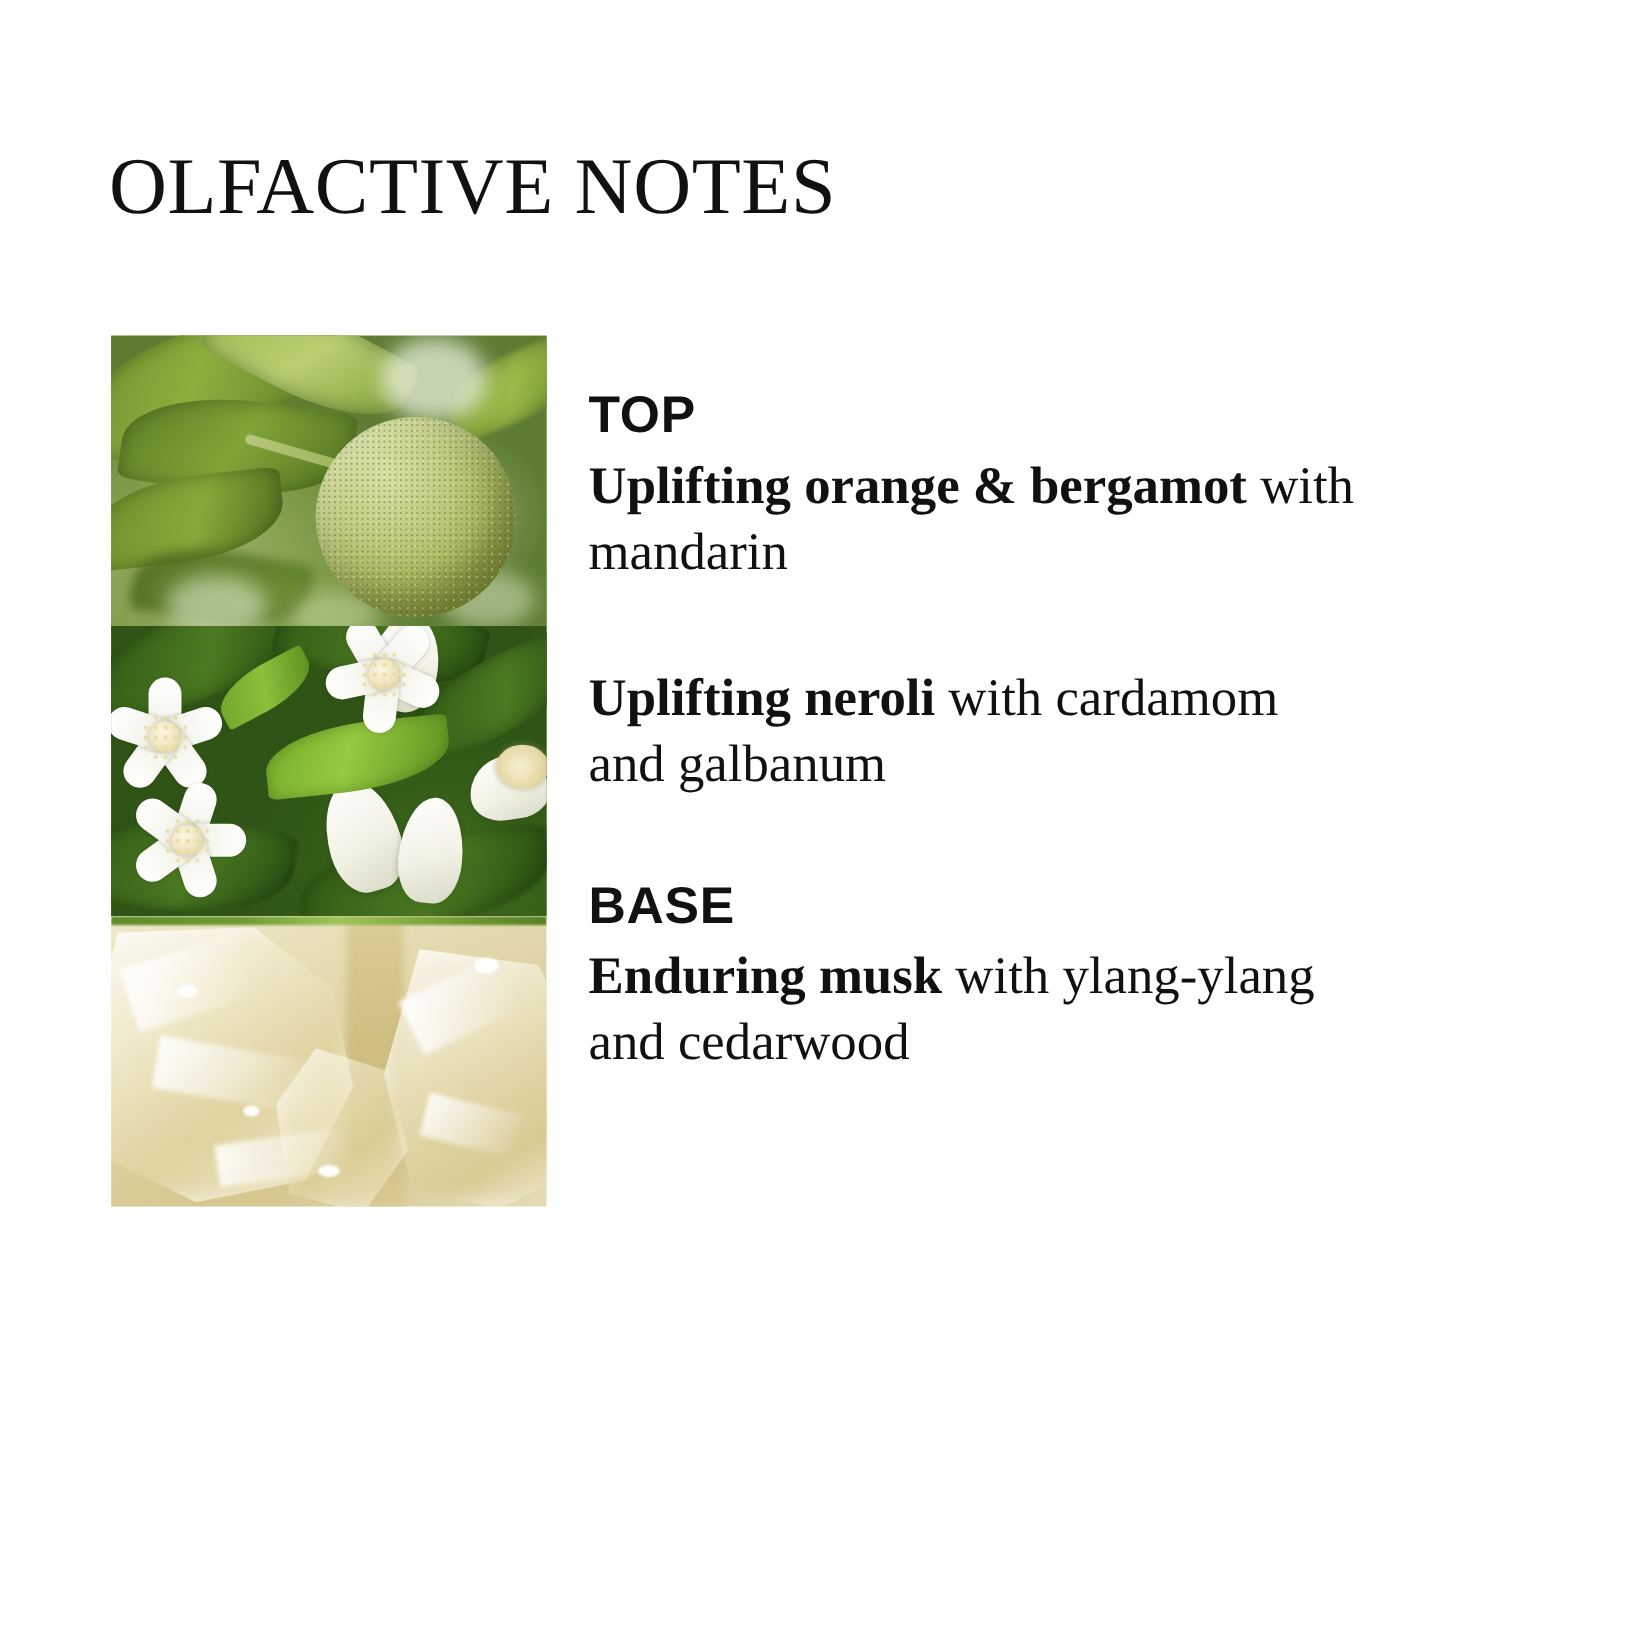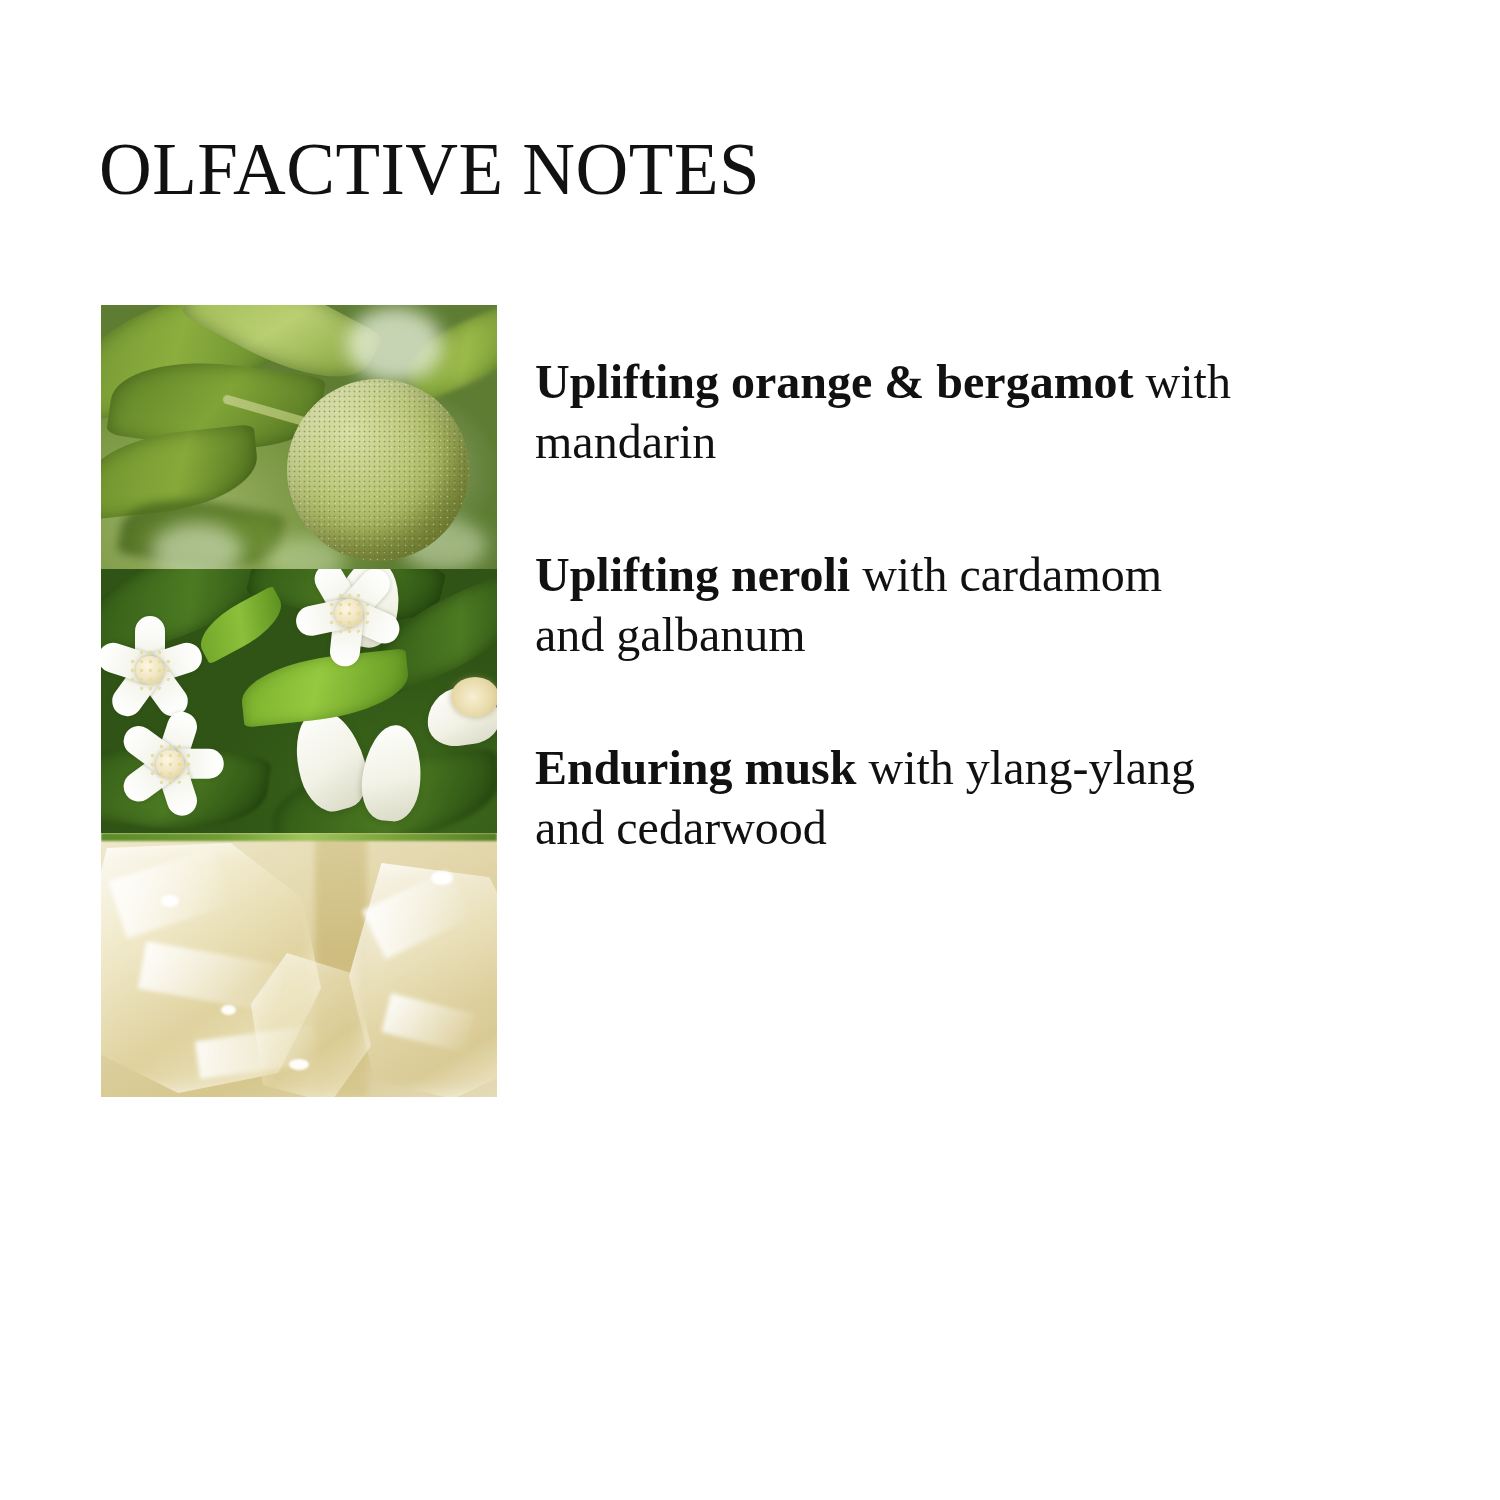--- a/index.html
+++ b/index.html
@@ -382,32 +382,34 @@
       <div class="sparkle sp3"></div>
       <div class="sparkle sp4"></div>
       <div class="resin-top-strip"></div>
     </div>
 
   </div>
 
   <div id="notes-column">
 
     <div class="note-block">
+      <div class="note-label">TOP</div>
       <div class="note-desc">
         <span class="strong">Uplifting orange &amp; bergamot</span><span class="light"> </span><span class="light">with mandarin</span>
       </div>
     </div>
 
     <div class="note-block">
       <div class="note-desc">
         <span class="strong">Uplifting neroli</span><span class="light"> </span><span class="light">with cardamom and galbanum</span>
       </div>
     </div>
 
     <div class="note-block">
+      <div class="note-label">BASE</div>
       <div class="note-desc">
         <span class="strong">Enduring musk</span><span class="light"> </span><span class="light">with ylang-ylang and cedarwood</span>
       </div>
     </div>
 
   </div>
 
 </div>
 
 </body></html>

